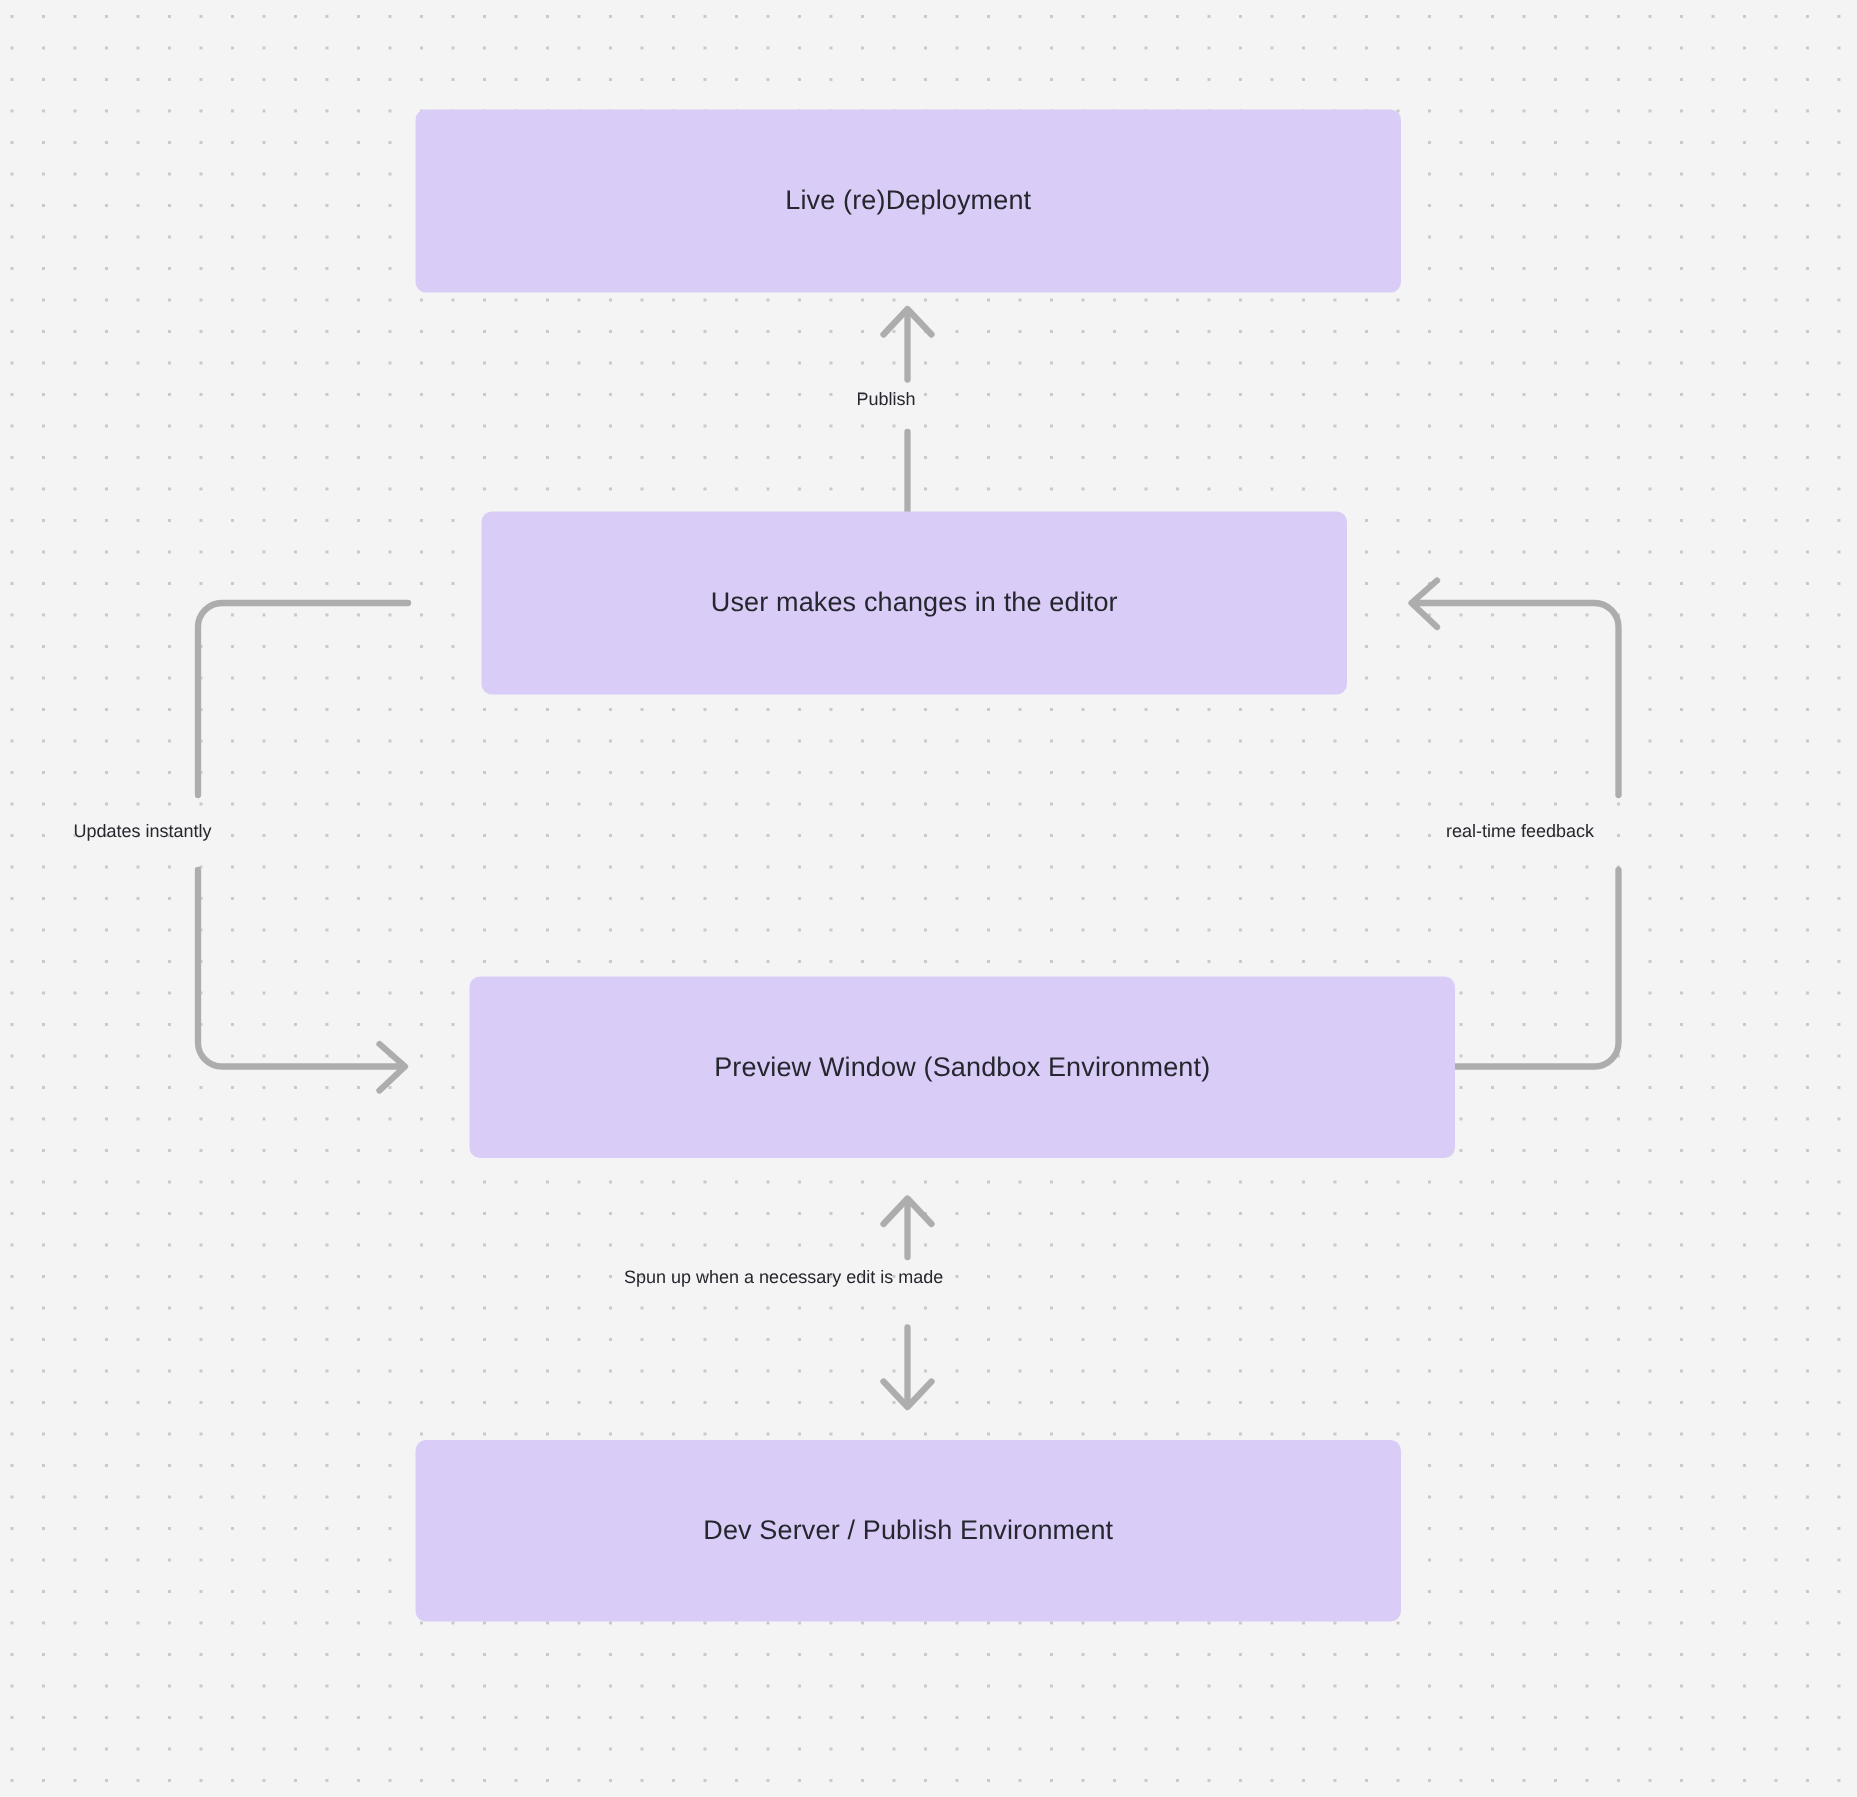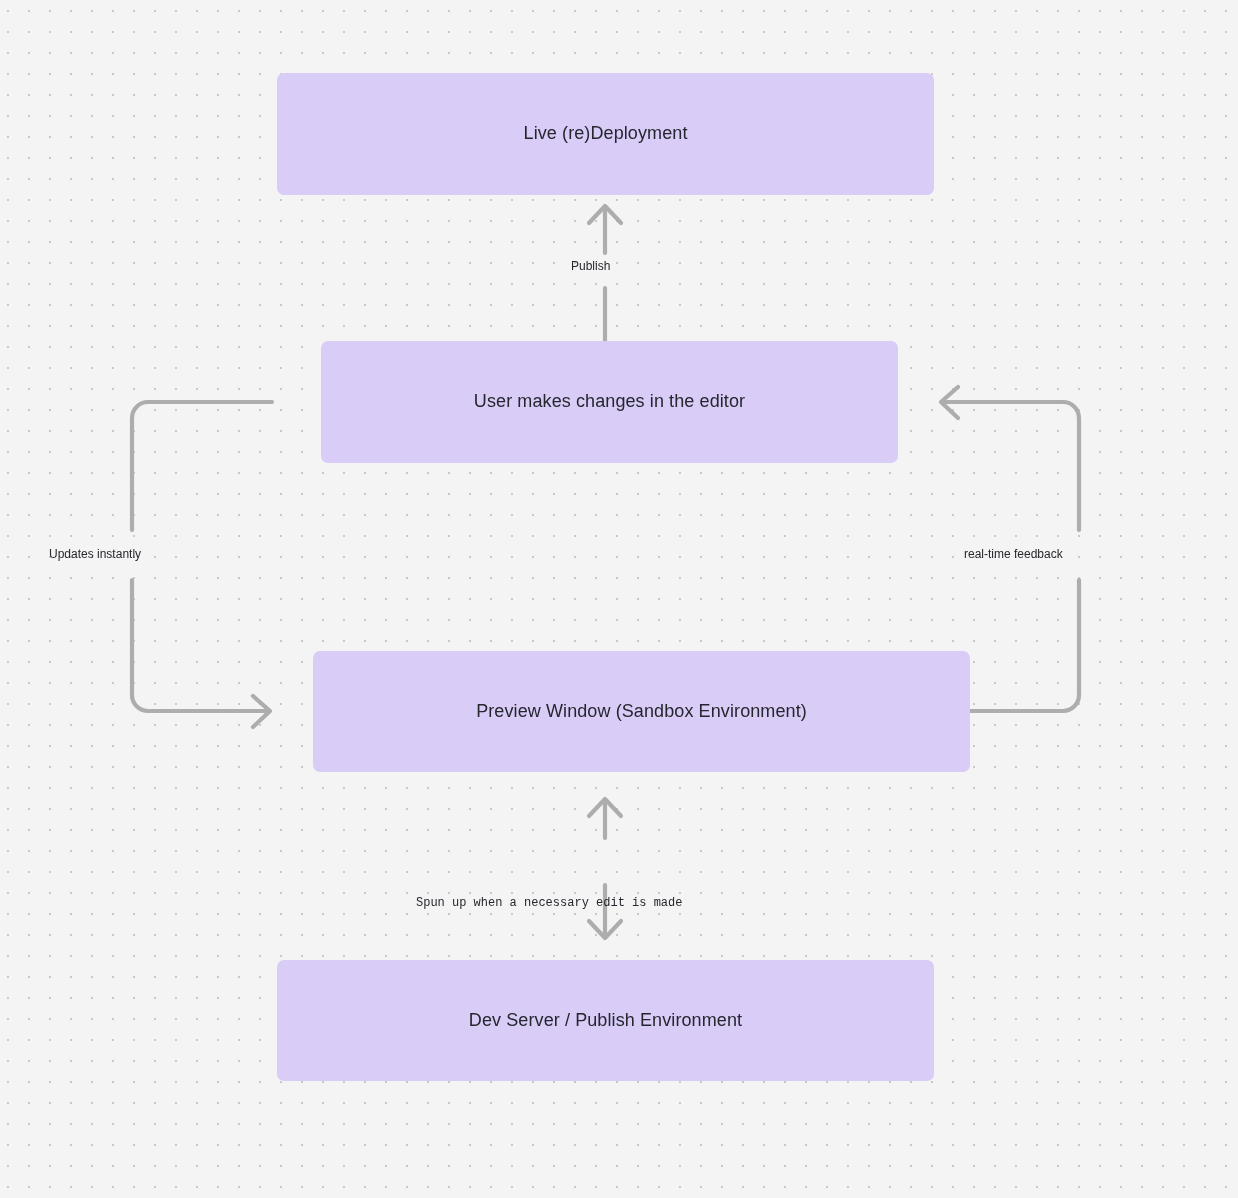--- a/index.html
+++ b/index.html
@@ -76,21 +76,21 @@
     position: absolute;
     color: #26262e;
     font-size: 12px;
     line-height: 1.2;
     white-space: nowrap;
     user-select: none;
   }
   #label-publish   { left: 571px; top: 259px; }
   #label-updates   { left: 49px;  top: 547px; }
   #label-feedback  { left: 964px; top: 547px; }
-  #label-spun      { left: 416px; top: 896px; font-family: Liberation Mono, monospace; }
+  #label-spun      { left: 416px; top: 844px; }
 </style>
 </head>
 <body>
 
 <div id="canvas">
 
   <svg id="edges" viewBox="0 0 1238 1198" width="1238" height="1198" xmlns="http://www.w3.org/2000/svg">
 
     <g>
       <path class="edge-path" d="M 605 341 L 605 288"></path>

